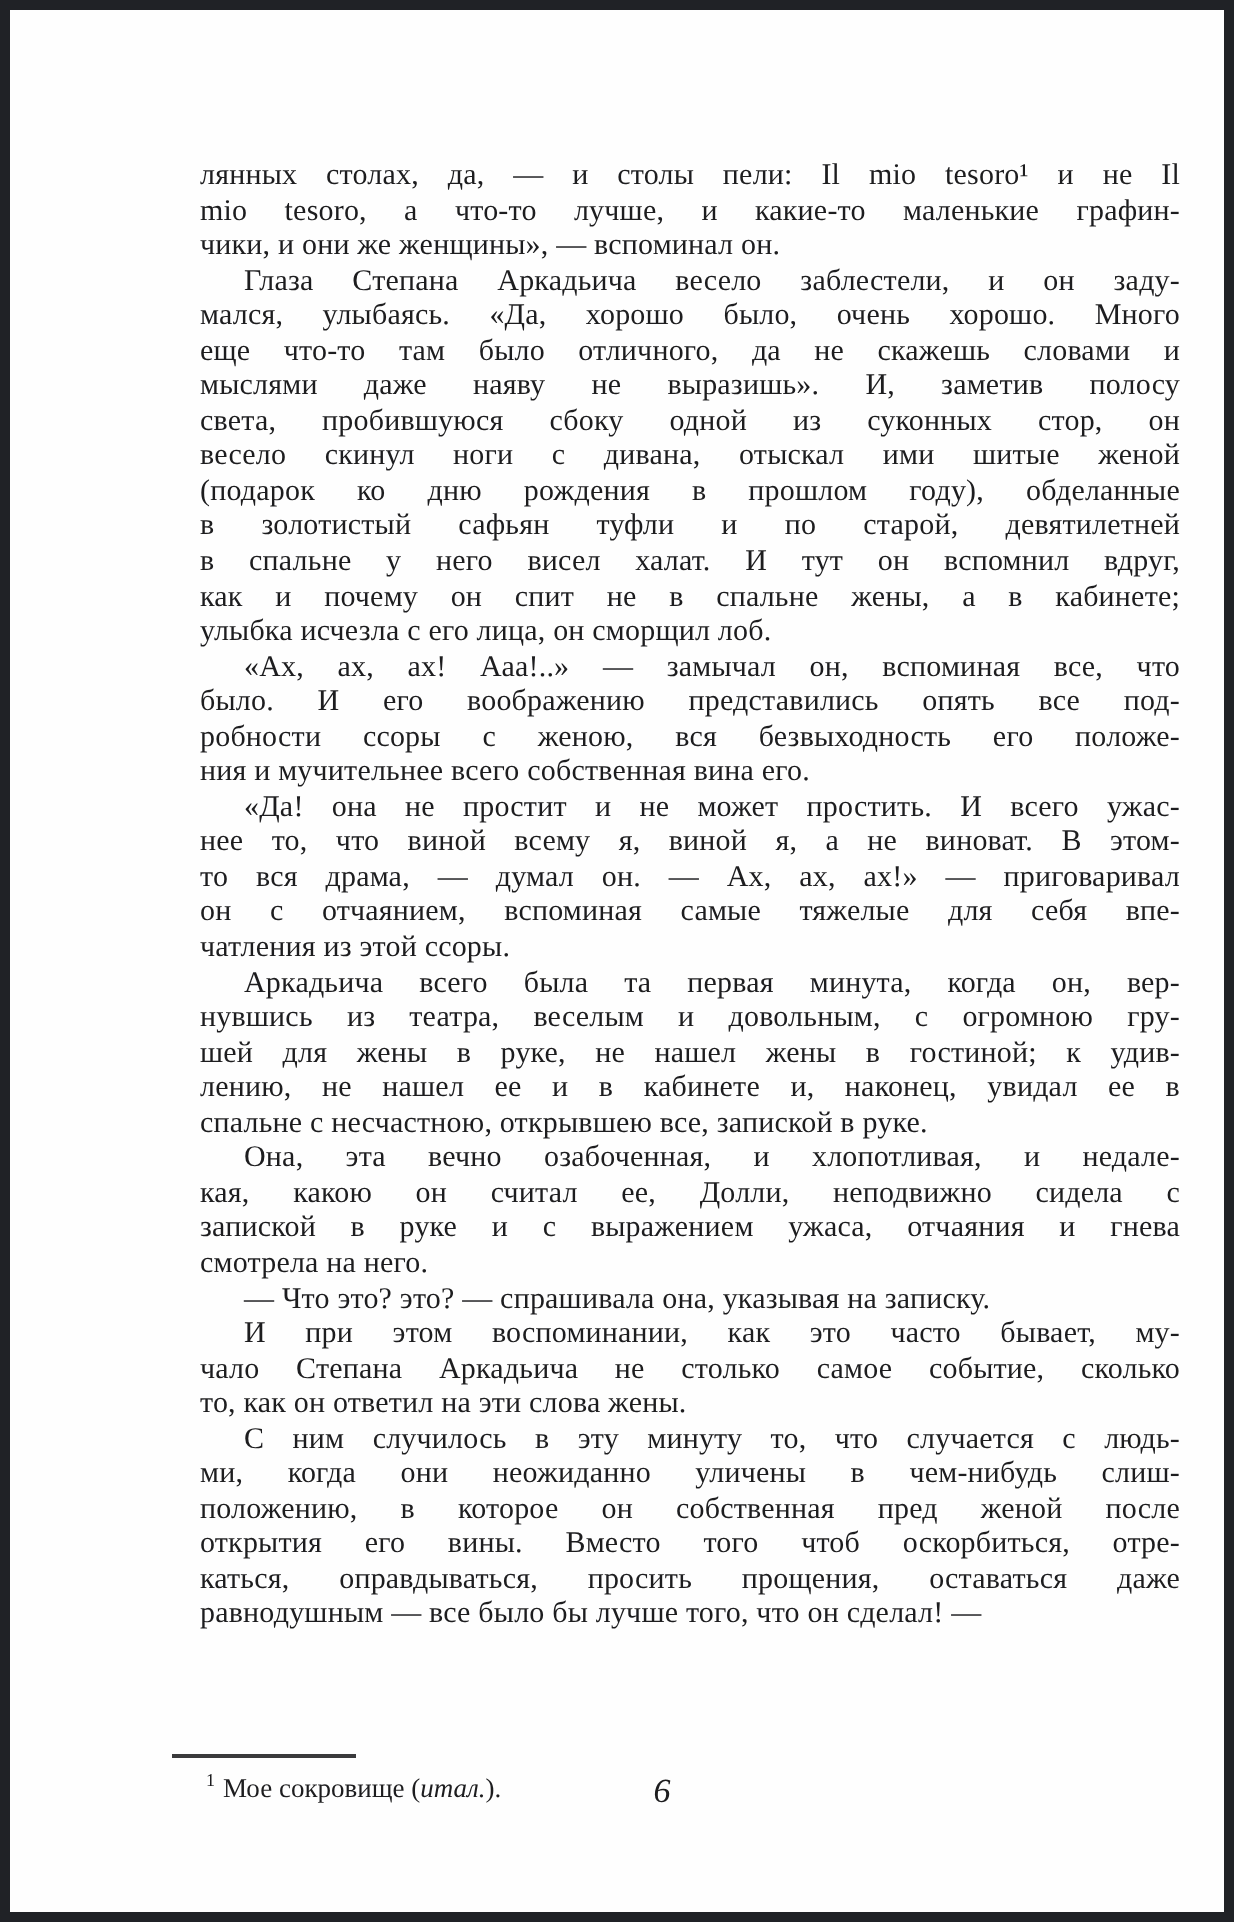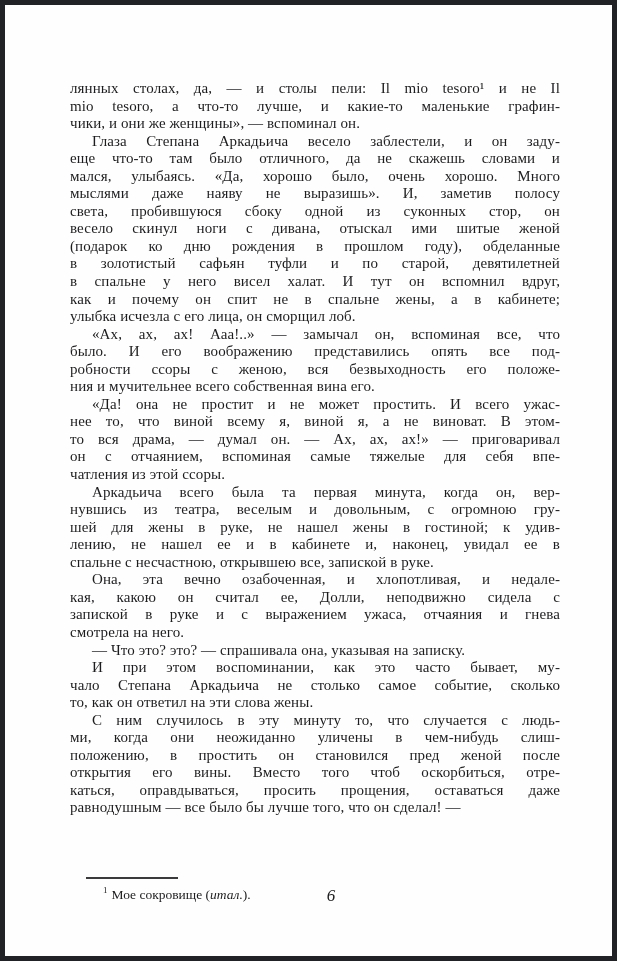--- a/index.html
+++ b/index.html
@@ -17,21 +17,21 @@
   }
   .page-frame {
     position: absolute;
     inset: 0;
     border: 5px solid #202226;
     box-sizing: border-box;
     background: #fefefe;
   }
   .text-block {
     position: absolute;
-    left: 70px;
+    left: 100px;
     top: 80px;
     width: 490px;
     color: #1d1d1f;
     font-size: 15px;
     letter-spacing: 0.1px;
   }
   .paragraph { margin: 0; padding: 0; }
   .line {
     height: 17.55px;
     line-height: 17.55px;
@@ -90,22 +90,22 @@
   <div class="page-frame"></div>
 
   <div class="text-block">
       <div class="paragraph">
         <div class="line">лянных столах, да, — и столы пели: Il mio tesoro¹ и не Il</div>
         <div class="line">mio tesoro, а что-то лучше, и какие-то маленькие графин-</div>
         <div class="line line-last">чики, и они же женщины», — вспоминал он.</div>
       </div>
       <div class="paragraph">
         <div class="line line-indent">Глаза Степана Аркадьича весело заблестели, и он заду-</div>
+        <div class="line">мался, улыбаясь. «Да, хорошо было, очень хорошо. Много</div>
         <div class="line">еще что-то там было отличного, да не скажешь словами и</div>
-        <div class="line">мался, улыбаясь. «Да, хорошо было, очень хорошо. Много</div>
         <div class="line">мыслями даже наяву не выразишь». И, заметив полосу</div>
         <div class="line">света, пробившуюся сбоку одной из суконных стор, он</div>
         <div class="line">весело скинул ноги с дивана, отыскал ими шитые женой</div>
         <div class="line">(подарок ко дню рождения в прошлом году), обделанные</div>
         <div class="line">в золотистый сафьян туфли и по старой, девятилетней</div>
         <div class="line">в спальне у него висел халат. И тут он вспомнил вдруг,</div>
         <div class="line">как и почему он спит не в спальне жены, а в кабинете;</div>
         <div class="line line-last">улыбка исчезла с его лица, он сморщил лоб.</div>
       </div>
       <div class="paragraph">
@@ -138,21 +138,21 @@
         <div class="line line-last line-indent">— Что это? это? — спрашивала она, указывая на записку.</div>
       </div>
       <div class="paragraph">
         <div class="line line-indent">И при этом воспоминании, как это часто бывает, му-</div>
         <div class="line">чало Степана Аркадьича не столько самое событие, сколько</div>
         <div class="line line-last">то, как он ответил на эти слова жены.</div>
       </div>
       <div class="paragraph">
         <div class="line line-indent">С ним случилось в эту минуту то, что случается с людь-</div>
         <div class="line">ми, когда они неожиданно уличены в чем-нибудь слиш-</div>
-        <div class="line">положению, в простить он становился пред женой после</div>
+        <div class="line">положению, в которое он собственная пред женой после</div>
         <div class="line">открытия его вины. Вместо того чтоб оскорбиться, отре-</div>
         <div class="line">каться, оправдываться, просить прощения, оставаться даже</div>
         <div class="line line-last">равнодушным — все было бы лучше того, что он сделал! —</div>
       </div>
     </div>
 
   <div class="footnote">
     <div class="footnote-rule"></div>
     <div class="footnote-text"><sup>1</sup><span>Мое сокровище (</span><i>итал.</i><span>).</span></div>
   </div>

